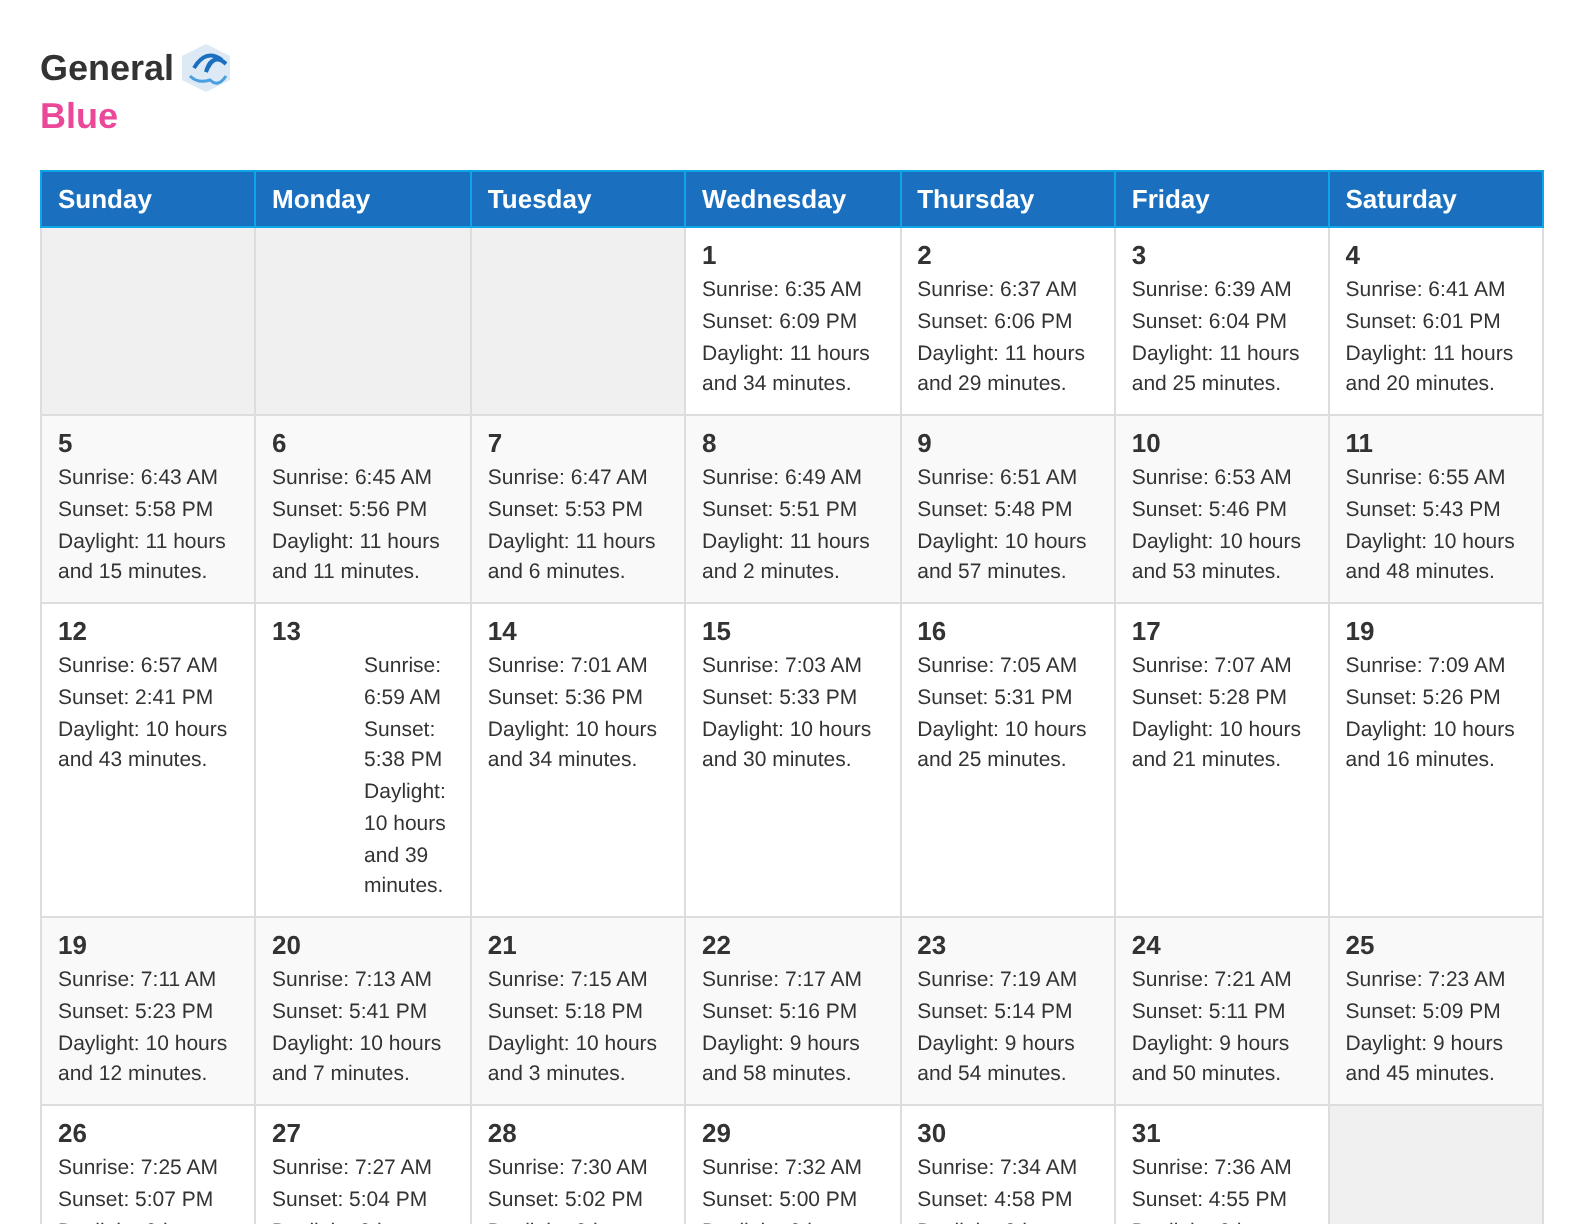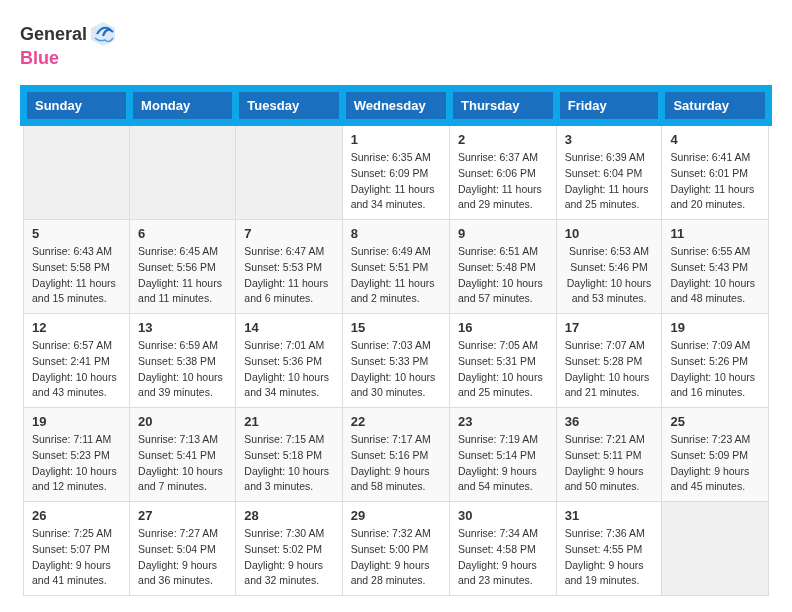--- a/index.html
+++ b/index.html
@@ -50,21 +50,21 @@
     .calendar {
       width: 100%;
       border-collapse: collapse;
     }
     .calendar thead th {
       background-color: #1a6fbe;
       color: #fff;
       padding: 6px 8px;
       text-align: left;
       font-size: 13px;
-      border: 7px solid #0ea5e9;
+      border: 1px solid #0ea5e9;
     }
     .calendar tbody td {
       vertical-align: top;
       padding: 6px 8px;
       border: 1px solid #ddd;
       width: 108px;
       min-height: 80px;
       font-size: 11px;
       color: #333;
       background: #fff;
@@ -185,21 +185,21 @@
         </td>
         <td>
           <span class="day-number">9</span>
           <div class="day-info" style="white-space: pre-line;">Sunrise: 6:51 AM
 Sunset: 5:48 PM
 Daylight: 10 hours
 and 57 minutes.</div>
         </td>
         <td>
           <span class="day-number">10</span>
-          <div class="day-info" style="white-space: pre-line; text-align: center;">Sunrise: 6:53 AM
+          <div class="day-info" style="white-space: pre-line;">Sunrise: 6:53 AM
 Sunset: 5:46 PM
 Daylight: 10 hours
 and 53 minutes.</div>
         </td>
         <td>
           <span class="day-number">11</span>
           <div class="day-info" style="white-space: pre-line;">Sunrise: 6:55 AM
 Sunset: 5:43 PM
 Daylight: 10 hours
 and 48 minutes.</div>
@@ -208,21 +208,21 @@
       <tr>
         <td>
           <span class="day-number">12</span>
           <div class="day-info" style="white-space: pre-line;">Sunrise: 6:57 AM
 Sunset: 2:41 PM
 Daylight: 10 hours
 and 43 minutes.</div>
         </td>
         <td>
           <span class="day-number">13</span>
-          <div class="day-info" style="white-space: pre-line;">Sunrise: 6:59 AM
+          <div class="day-info" style="white-space: pre-line; margin-left: 46px;">Sunrise: 6:59 AM
 Sunset: 5:38 PM
 Daylight: 10 hours
 and 39 minutes.</div>
         </td>
         <td>
           <span class="day-number">14</span>
           <div class="day-info" style="white-space: pre-line;">Sunrise: 7:01 AM
 Sunset: 5:36 PM
 Daylight: 10 hours
 and 34 minutes.</div>
@@ -286,21 +286,21 @@
 and 58 minutes.</div>
         </td>
         <td>
           <span class="day-number">23</span>
           <div class="day-info" style="white-space: pre-line;">Sunrise: 7:19 AM
 Sunset: 5:14 PM
 Daylight: 9 hours
 and 54 minutes.</div>
         </td>
         <td>
-          <span class="day-number">36</span>
+          <span class="day-number">24</span>
           <div class="day-info" style="white-space: pre-line;">Sunrise: 7:21 AM
 Sunset: 5:11 PM
 Daylight: 9 hours
 and 50 minutes.</div>
         </td>
         <td>
           <span class="day-number">25</span>
           <div class="day-info" style="white-space: pre-line;">Sunrise: 7:23 AM
 Sunset: 5:09 PM
 Daylight: 9 hours

